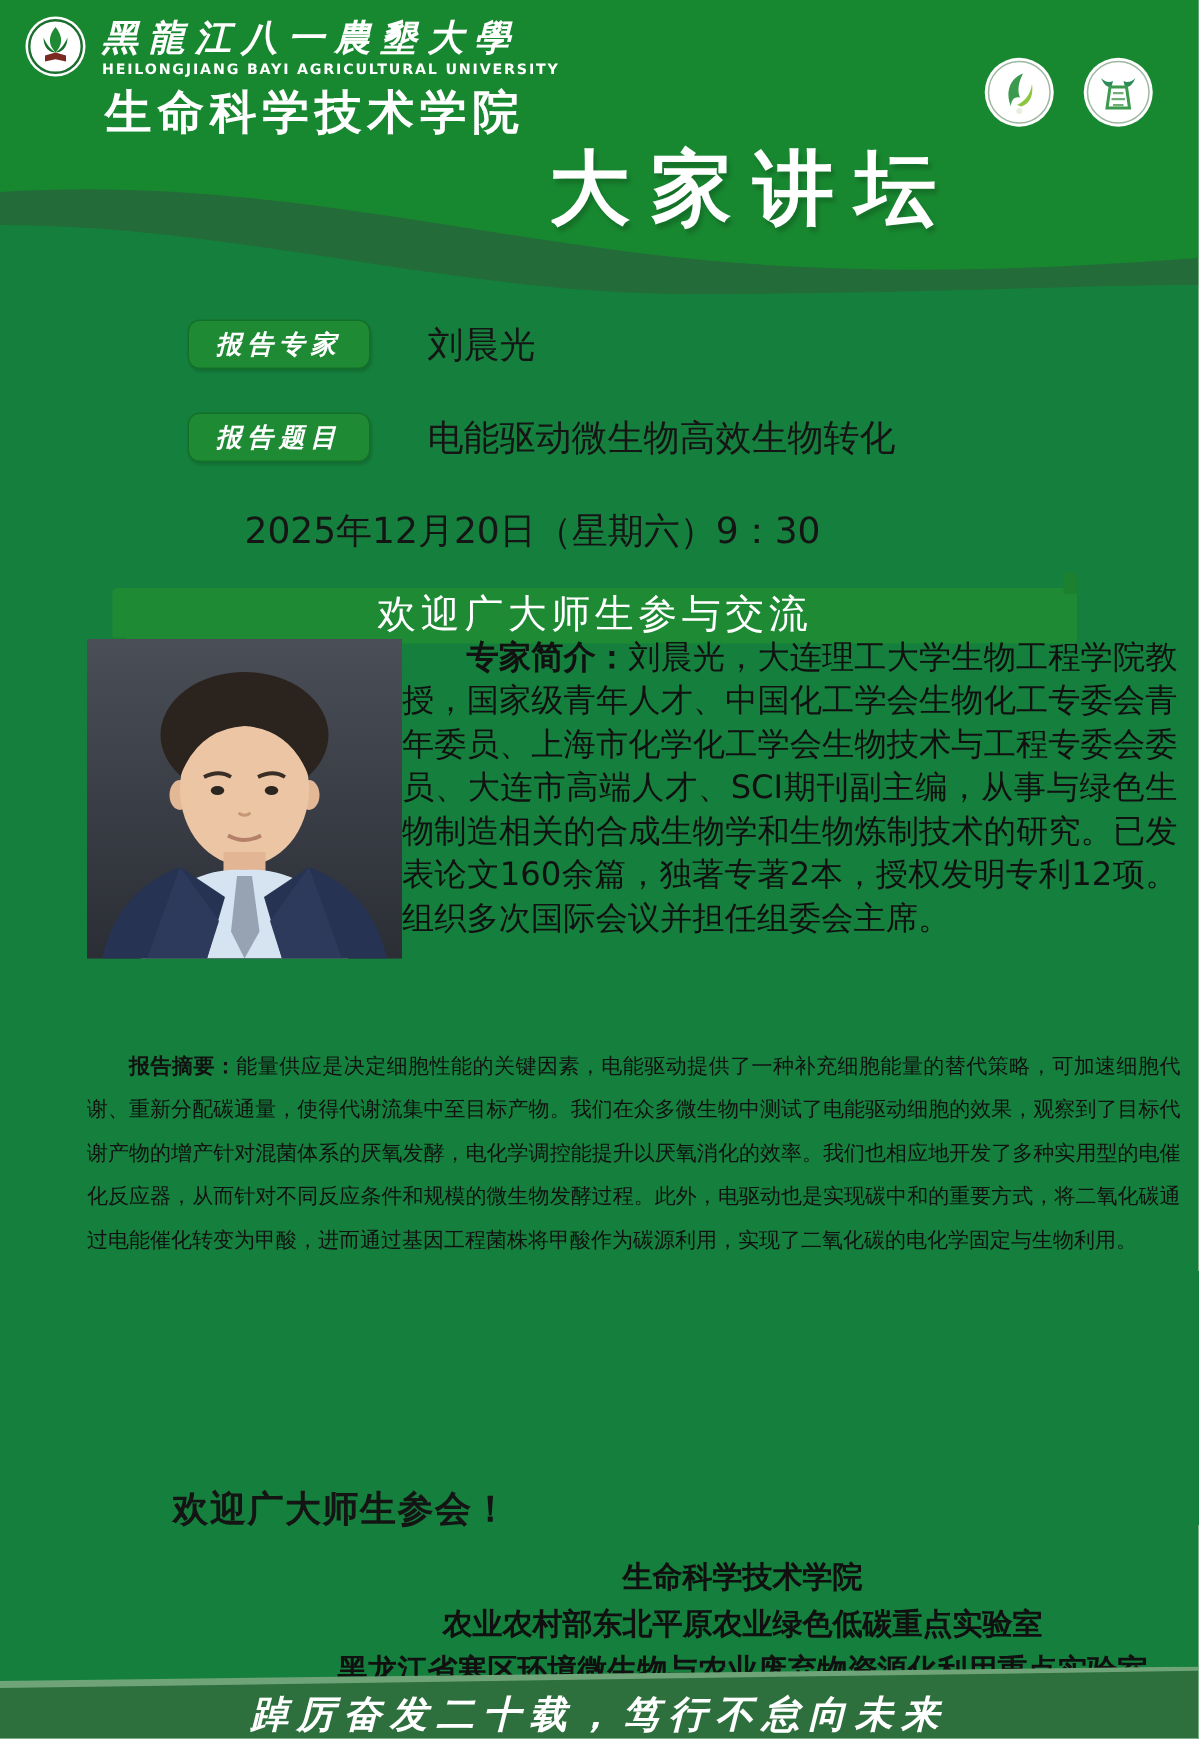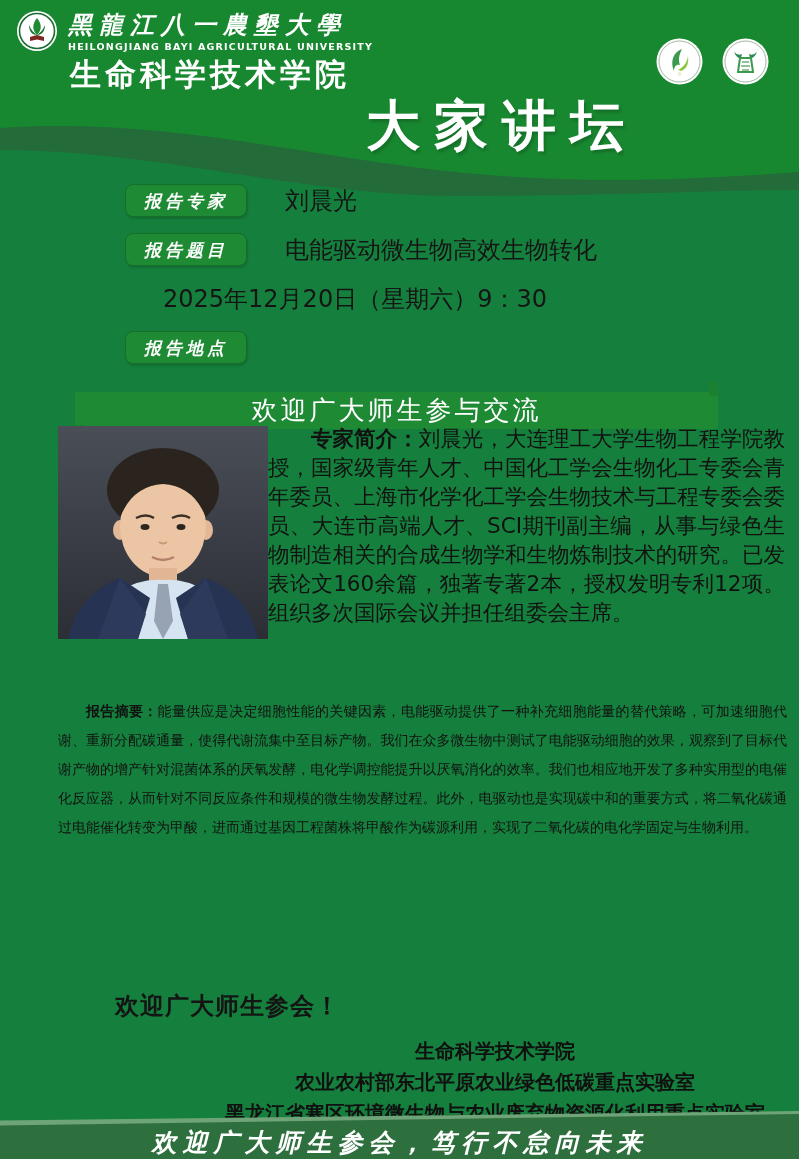--- a/index.html
+++ b/index.html
@@ -27,21 +27,21 @@
   }
   .seals-right{position:absolute;top:38px;left:656px;display:flex;gap:19px;}
   .forum-title{
     position:absolute;top:86px;left:0;width:100%;box-sizing:border-box;padding-left:205px;
     text-align:center;font-family:"DejaVu Serif",serif;font-weight:bold;
     font-size:54px;color:#fff;letter-spacing:14px;line-height:78px;
     text-shadow:2px 3px 3px rgba(0,0,0,0.18);white-space:nowrap;
   }
   
   .info-rows{position:absolute;top:184px;left:125px;right:20px;}
-  .info-row{display:flex;align-items:center;height:33px;margin-bottom:16px;}
+  .info-row{display:flex;align-items:center;height:33px;margin-bottom:16px;margin-top:29px;}
   .info-pill{
     flex:none;width:122px;height:33px;line-height:33px;text-align:center;
     background:#1e8a33;border:1px solid #147029;border-radius:8px;box-sizing:border-box;
     color:#fff;font-weight:bold;font-size:17px;letter-spacing:4px;
     font-family:"DejaVu Serif",serif;font-style:italic;
     box-shadow:1px 2px 2px rgba(0,0,0,0.15);
   }
   .info-value{margin-left:38px;font-size:24px;color:#151515;white-space:nowrap;}
   
   .banner{
@@ -195,16 +195,16 @@
 
   <div class="organizers">
     <div>生命科学技术学院</div>
     <div>农业农村部东北平原农业绿色低碳重点实验室</div>
     <div>黑龙江省寒区环境微生物与农业废弃物资源化利用重点实验室</div>
   </div>
 
   <div class="band">
     <div class="band-light"></div>
     <div class="band-dark"></div>
-    <div class="slogan">欢迎广大师生参会，笃行不怠向未来</div>
+    <div class="slogan">踔厉奋发二十载，笃行不怠向未来</div>
   </div>
 
 </div>
 
 </body></html>

